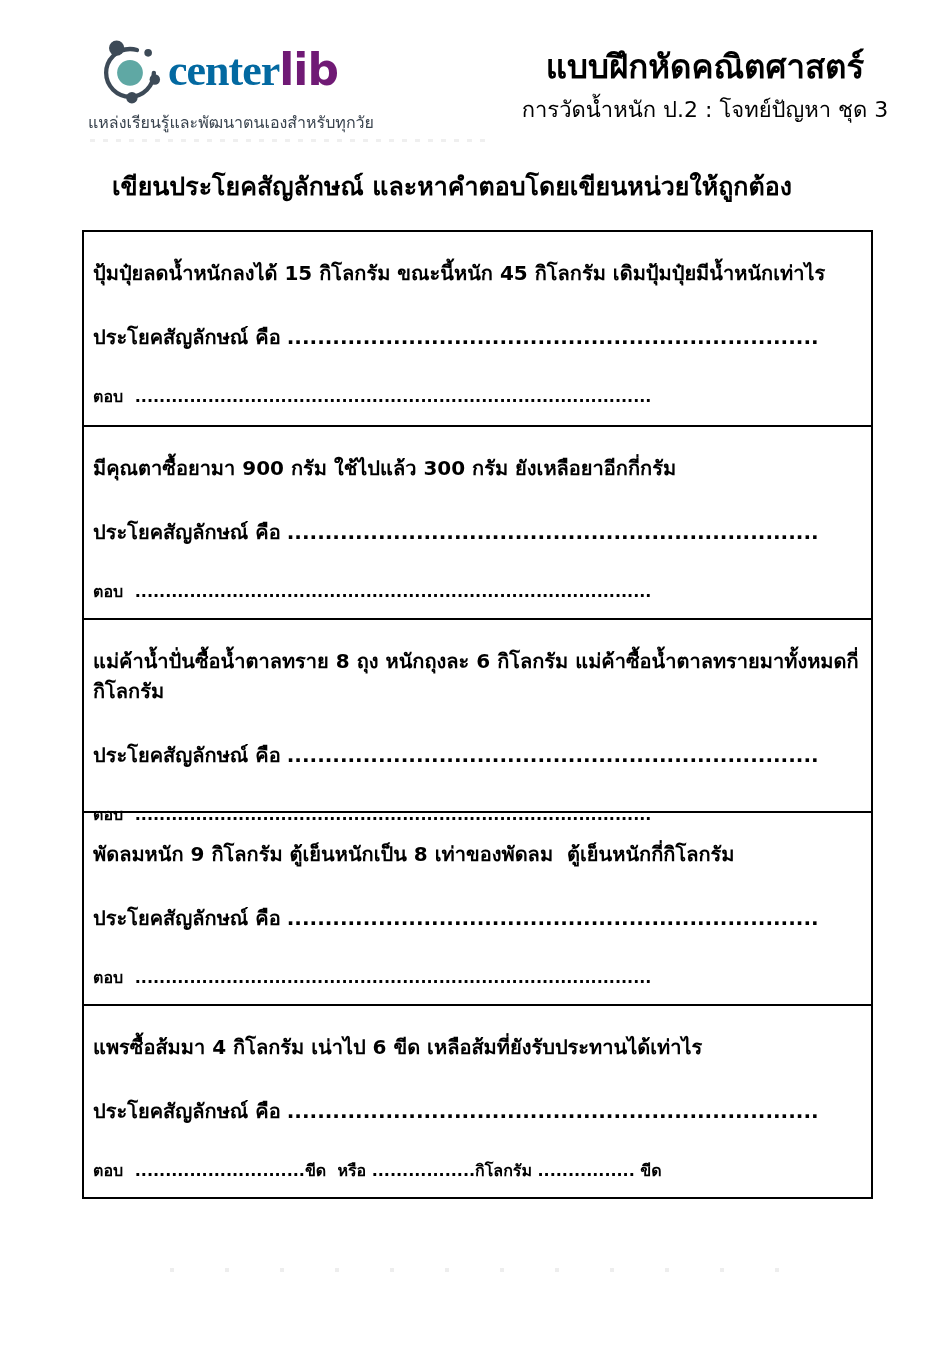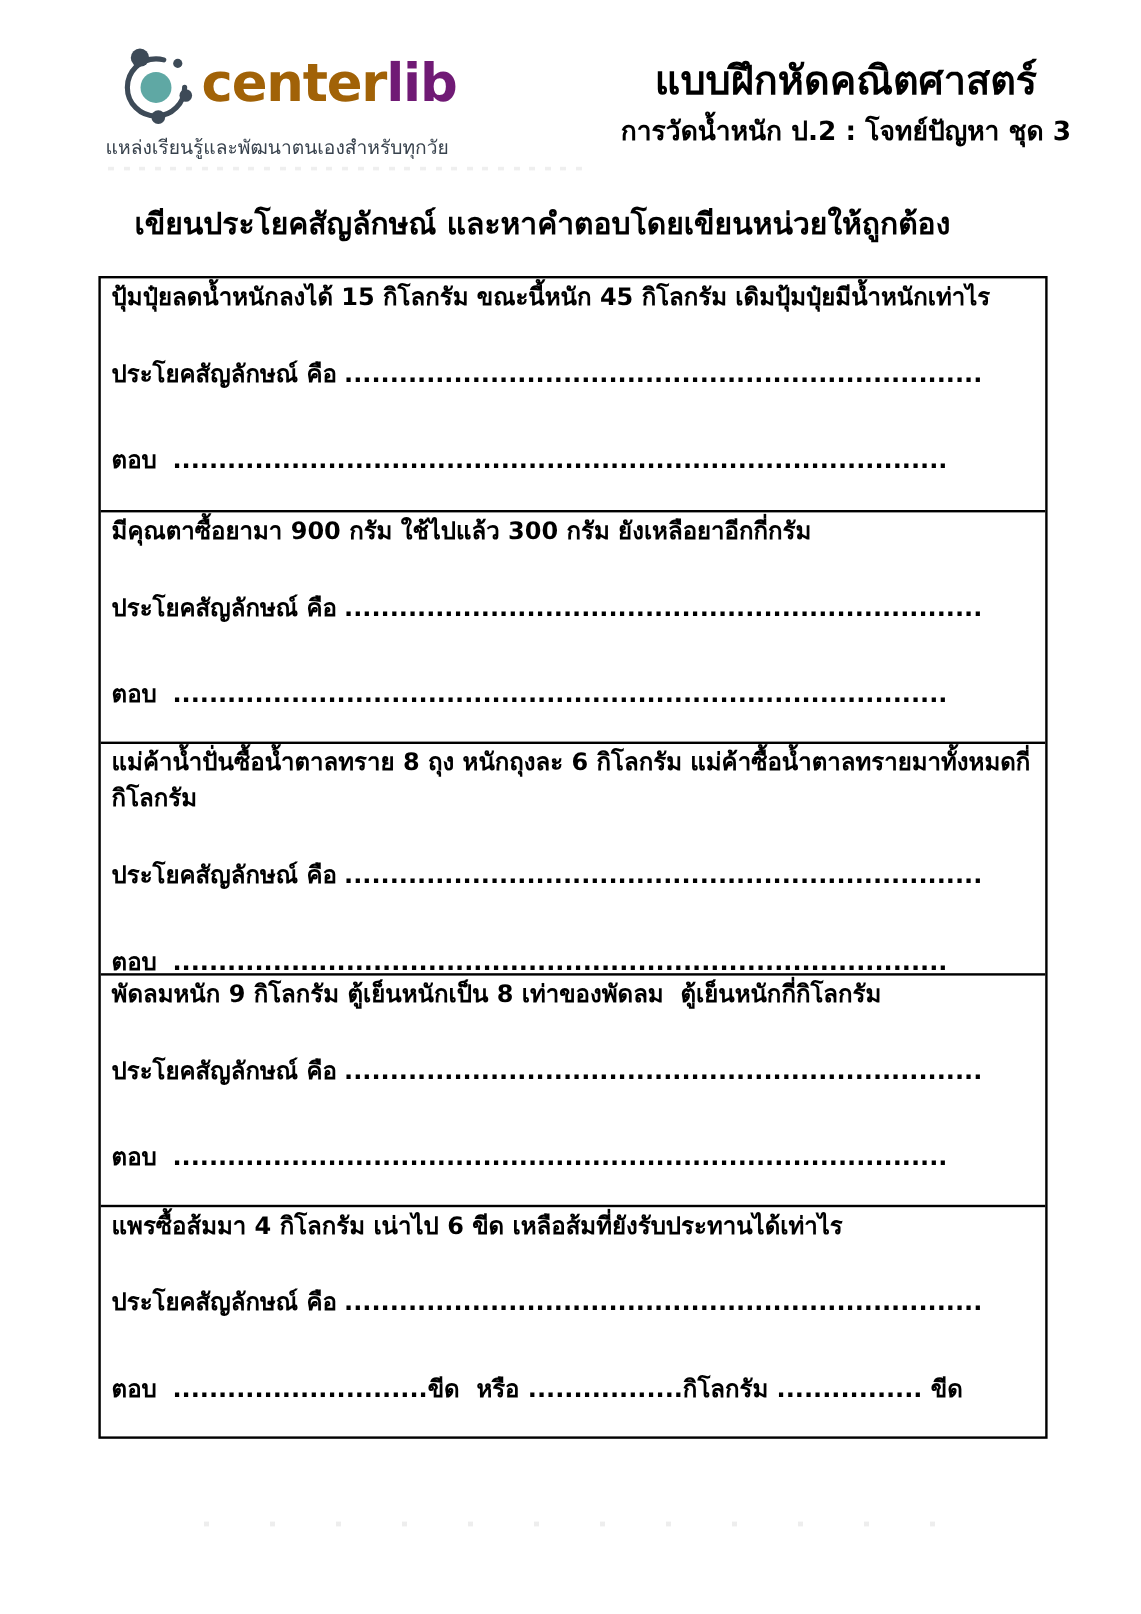--- a/index.html
+++ b/index.html
@@ -10,49 +10,49 @@
     position:relative;
     overflow:hidden;
   }
   .page { position:absolute; inset:0; background:#fff; }
 
   
   .logo { position:absolute; left:88px; top:34px; }
   .logo-row { display:flex; align-items:center; }
   .logo-icon { width:84px; height:72px; flex:0 0 auto; }
   .brand { font-size:44px; font-weight:bold; letter-spacing:-1px; margin-left:-4px; line-height:1; }
-  .brand-center { color:#a16207; }
+  .brand-center { color:#0369a1;font-family:Liberation Serif, serif; }
   .brand-lib { color:#701a75; }
   .tagline { margin-top:4px; font-size:16px; color:#39434e; }
 
   .title-block { position:absolute; right:21px; top:48px; width:450px; text-align:center; }
   .doc-title { font-size:33px; font-weight:bold; line-height:1.15; }
-  .doc-subtitle { font-size:22px; font-weight:bold; margin-top:6px; }
+  .doc-subtitle { font-size:22px; font-weight:normal; margin-top:6px; }
 
   
   .artifact-top {
     position:absolute; left:90px; top:139px; width:395px; height:3px;
     background:repeating-linear-gradient(90deg,#c9c9c9 0 5px,transparent 5px 13px);
     opacity:.30;
   }
   .artifact-bottom {
     position:absolute; left:170px; top:1268px; width:645px; height:4px;
     background:repeating-linear-gradient(90deg,#cdcdcd 0 4px,transparent 4px 55px);
     opacity:.35;
   }
 
   .instruction { position:absolute; left:112px; top:166px; font-size:25px; font-weight:bold; white-space:pre-wrap; }
 
   
   .worksheet { position:absolute; left:82px; top:230px; width:787px; border:2px solid #000; background:#fff; }
   .prow { height:193px; box-sizing:border-box; padding:0 8px 0 9px; }
   .prow + .prow { border-top:2px solid #000; }
-  .q-line   { font-size:20px; font-weight:bold; line-height:30px; white-space:pre-wrap; }
+  .q-line   { padding-top:26px; font-size:20px; font-weight:bold; line-height:30px; white-space:pre-wrap; }
   .sym-line { margin-top:34px;  font-size:20px; font-weight:bold; line-height:30px; white-space:pre-wrap; overflow:hidden; height:30px; }
-  .ans-line { margin-top:42px;  font-size:20px; font-weight:bold; line-height:30px; white-space:pre-wrap; overflow:hidden; height:30px; }
+  .ans-line { margin-top:30px;  font-size:16px; font-weight:bold; line-height:30px; white-space:pre-wrap; overflow:hidden; height:30px; }
   .dots { font-weight:bold; }
   .lbl { margin-right:6px;text-align:center; }
 </style>
 </head>
 <body>
 
 <div class="page">
 
   <div class="logo">
     <div class="logo-row">

